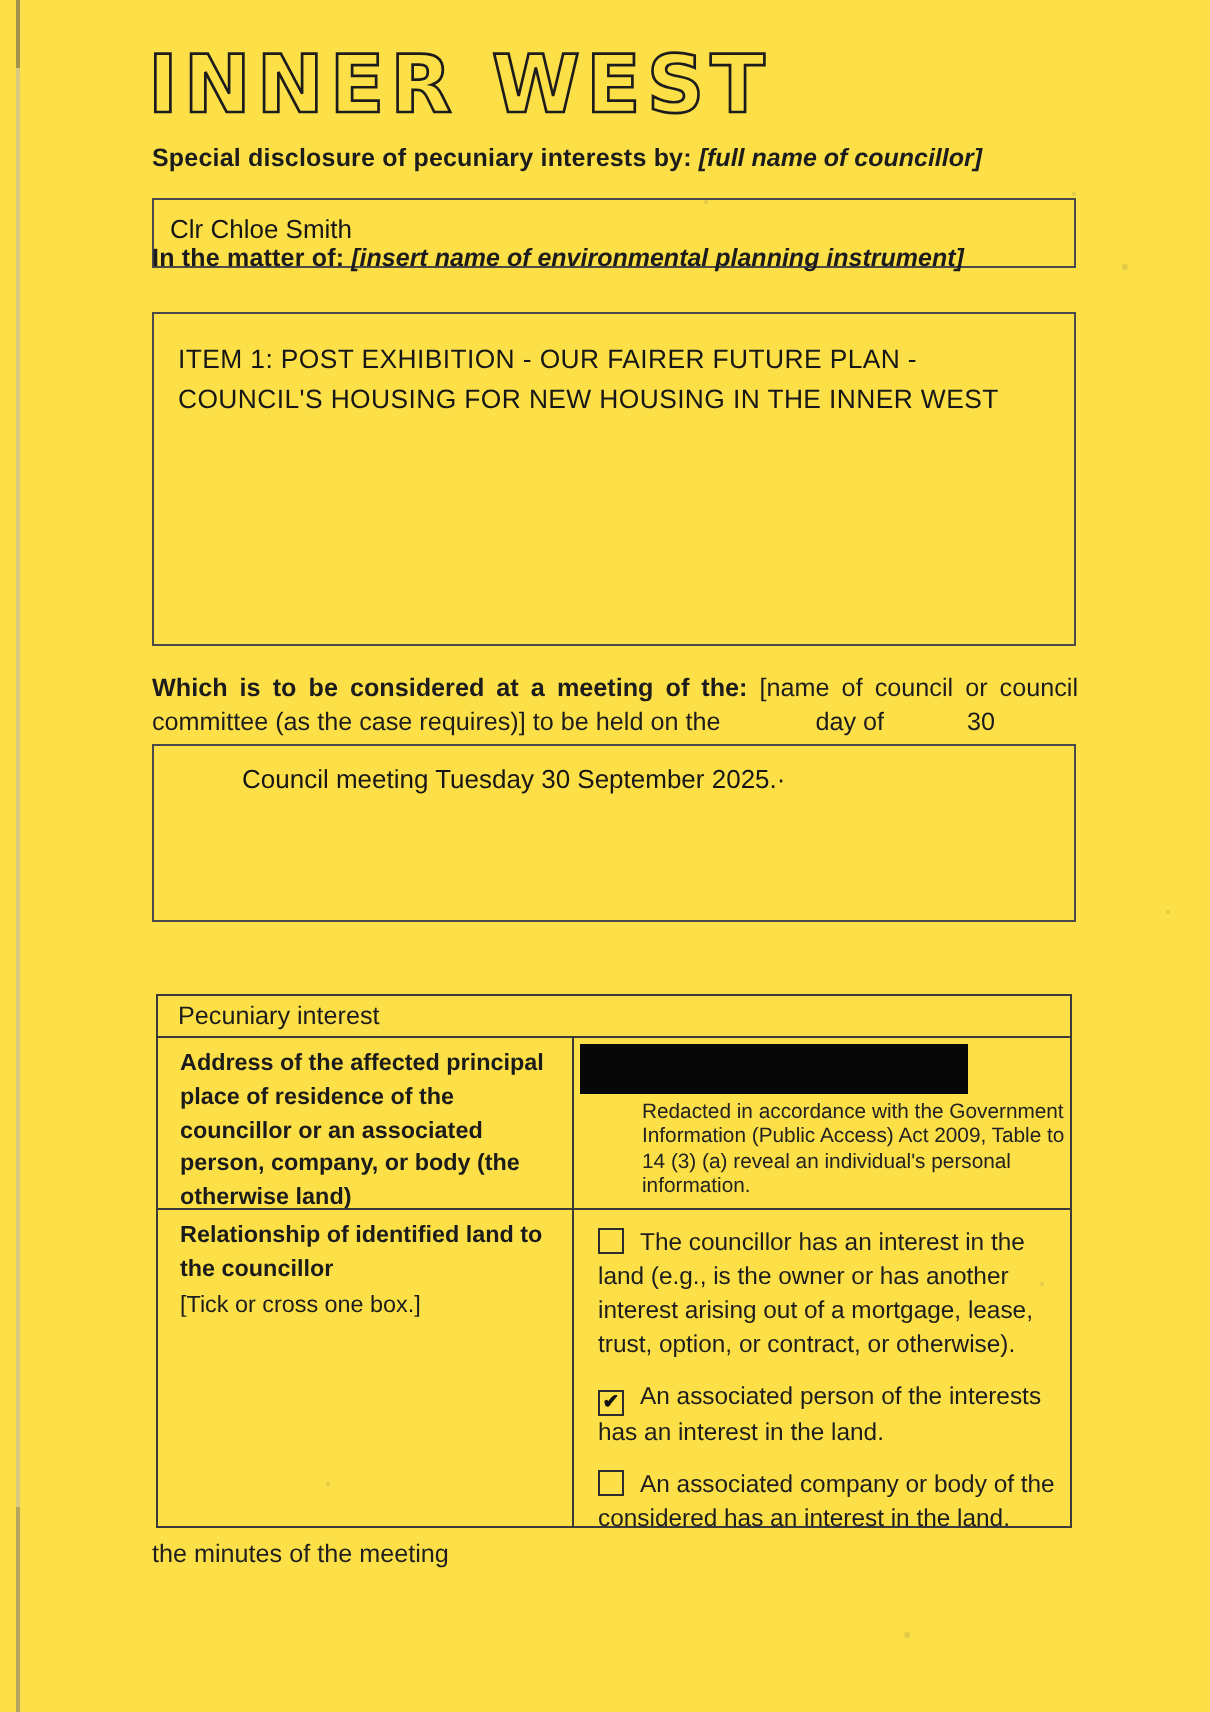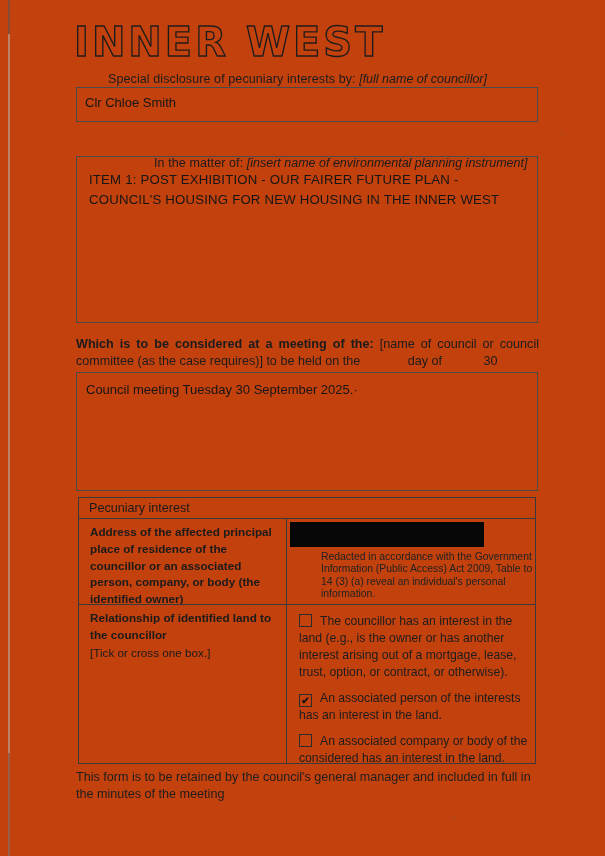--- a/index.html
+++ b/index.html
@@ -4,47 +4,47 @@
 <style>
   html,body{margin:0;padding:0;}
   body{
     width:605px;height:856px;
     font-family:"Liberation Sans",sans-serif;
     background:#e7e8e6;
     overflow:hidden;
   }
   .page{
     position:relative;width:605px;height:856px;
-    background:#c2410c;
+    background:#fde047;
     color:#1f1f1f;
   }
   
   .scan-edge{position:absolute;left:8px;top:0;width:2px;height:100%;
     background:linear-gradient(#555 0 34px,#b9bab7 34px 88%,#777 88%);opacity:.55;}
   .speck{position:absolute;width:2px;height:2px;border-radius:50%;background:#555;opacity:.16;}
 
   
   .logo{position:absolute;left:72px;top:18px;}
   .logo text{
     font-family:"DejaVu Sans",sans-serif;font-weight:bold;font-size:40px;
     fill:none;stroke:#1c1c1c;stroke-width:1.35;letter-spacing:3px;
   }
 
   
   .lbl{position:absolute;left:76px;width:466px;font-size:12.5px;color:#1c1c1c;}
-  .lbl b{font-weight:normal;letter-spacing:.1px;margin-left:32px;}
-  .lbl i{font-style:italic;font-weight:normal;}
+  .lbl b{font-weight:bold;letter-spacing:.1px;}
+  .lbl i{font-style:italic;font-weight:bold;}
   .sec1{top:72px;}
-  .sec2{top:156px;padding-left:46px;}
+  .sec2{top:122px;}
 
   
   .box{position:absolute;left:76px;width:462px;border:1.2px solid #4a4a4a;background:transparent;box-sizing:border-box;}
-  .name-box{top:87px;height:35px;}
+  .name-box{top:99px;height:35px;}
   .matter-box{top:156px;height:167px;}
-  .meeting-box{top:372px;height:119px;}
+  .meeting-box{top:372px;height:89px;padding-left:35px;}
   .typed{font-family:"Liberation Sans",sans-serif;color:#161616;}
   .name-box .typed{padding:7px 0 0 8px;font-size:13px;}
   .matter-box .typed{padding:13px 14px 0 12px;font-size:13.2px;line-height:1.5;width:430px;letter-spacing:.2px;}
   .meeting-box .typed{padding:9px 0 0 9px;font-size:13px;}
 
   
   .meeting-lbl{position:absolute;left:76px;top:336px;width:463px;font-size:12.6px;line-height:16.8px;color:#1c1c1c;}
   .meeting-lbl .jline{text-align:justify;text-align-last:justify;}
   .meeting-lbl b{font-weight:bold;}
   .meeting-lbl .gap1{margin-left:44px;}
@@ -124,21 +124,21 @@
 
   <div class="box meeting-box">
     <div class="typed">Council meeting Tuesday 30 September 2025.·</div>
   </div>
 
   <div class="ptable">
     <div class="thead">
       <span>Pecuniary interest</span>
     </div>
     <div class="trow r1">
-      <div class="tleft">Address of the affected principal place of residence of the councillor or an associated person, company, or body (the identified owner)</div>
+      <div class="tleft">Address of the affected principal place of residence of the councillor or an associated person, company, or body (the otherwise land)</div>
       <div class="tright">
         <div class="redaction-bar"></div>
         <div class="redaction-note">Redacted in accordance with the Government Information (Public Access) Act 2009, Table to s. 14 (3) (a) reveal an individual's personal information.</div>
       </div>
     </div>
     <div class="trow r2">
       <div class="tleft">
         <div>Relationship of identified land to the councillor</div>
         <div class="ital">[Tick or cross one box.]</div>
       </div>
@@ -150,16 +150,15 @@
           <span class="cb">✔</span><span>An associated person of the interests has an interest in the land.</span>
         </div>
         <div class="opt">
           <span class="cb"></span><span>An associated company or body of the considered has an interest in the land.</span>
         </div>
       </div>
     </div>
   </div>
 
   <div class="footer">
-    <div>This form is to be retained by the council's general manager and included in full in</div>
     <div>the minutes of the meeting</div>
   </div>
 </div>
 
 </body></html>

